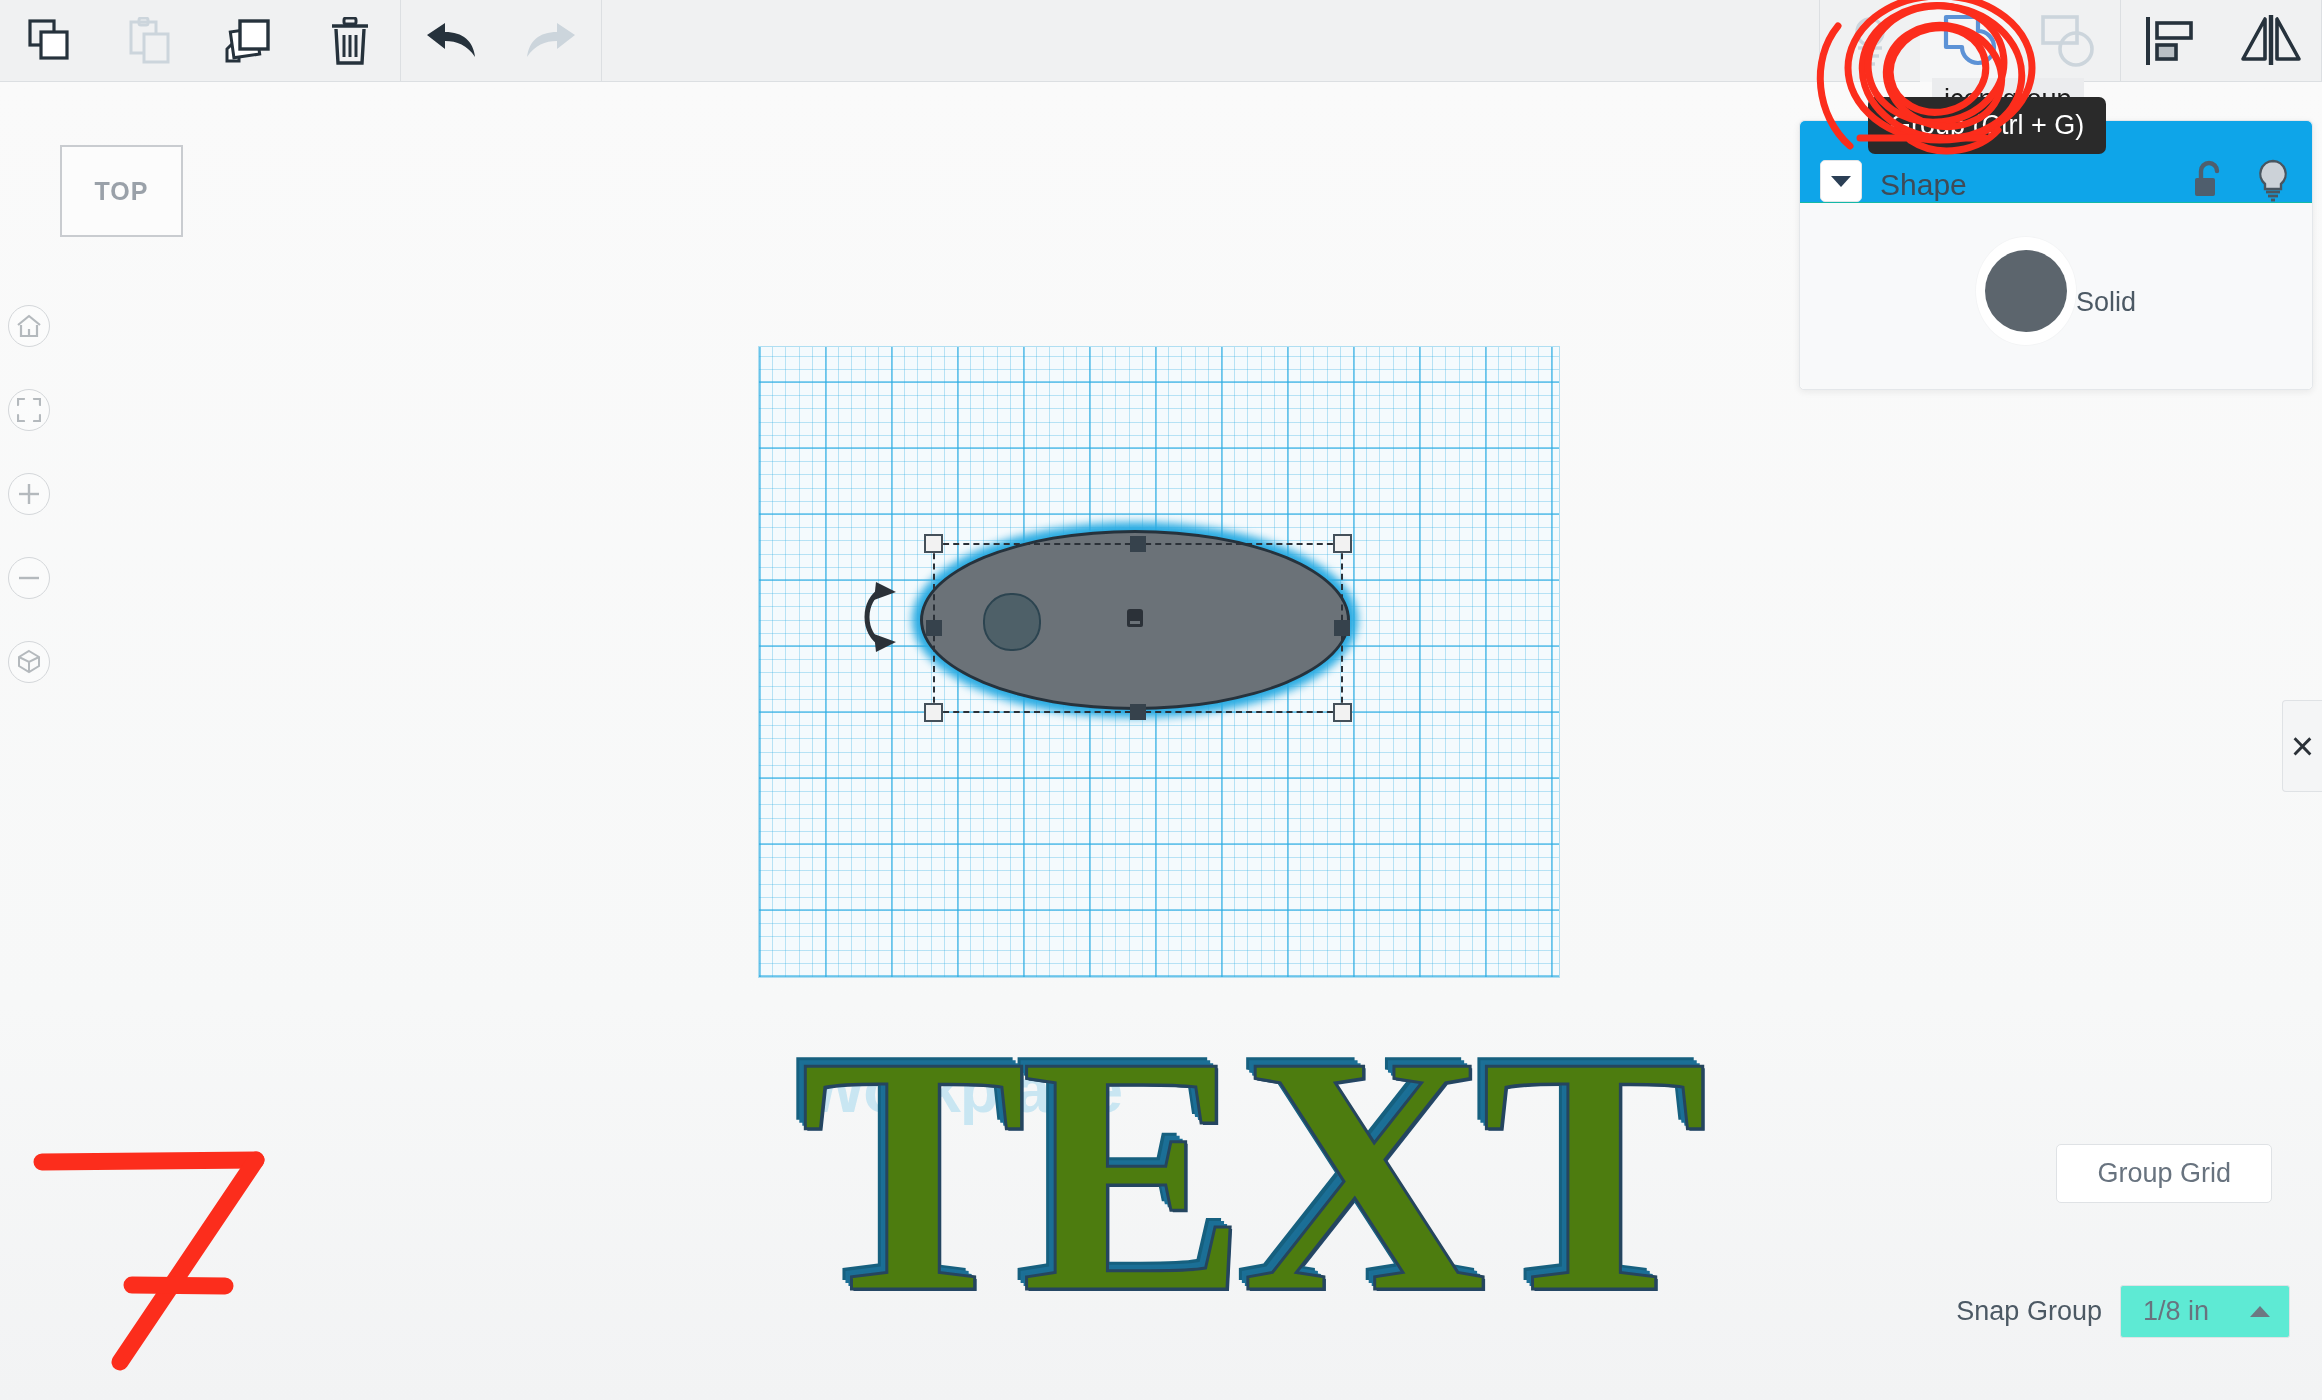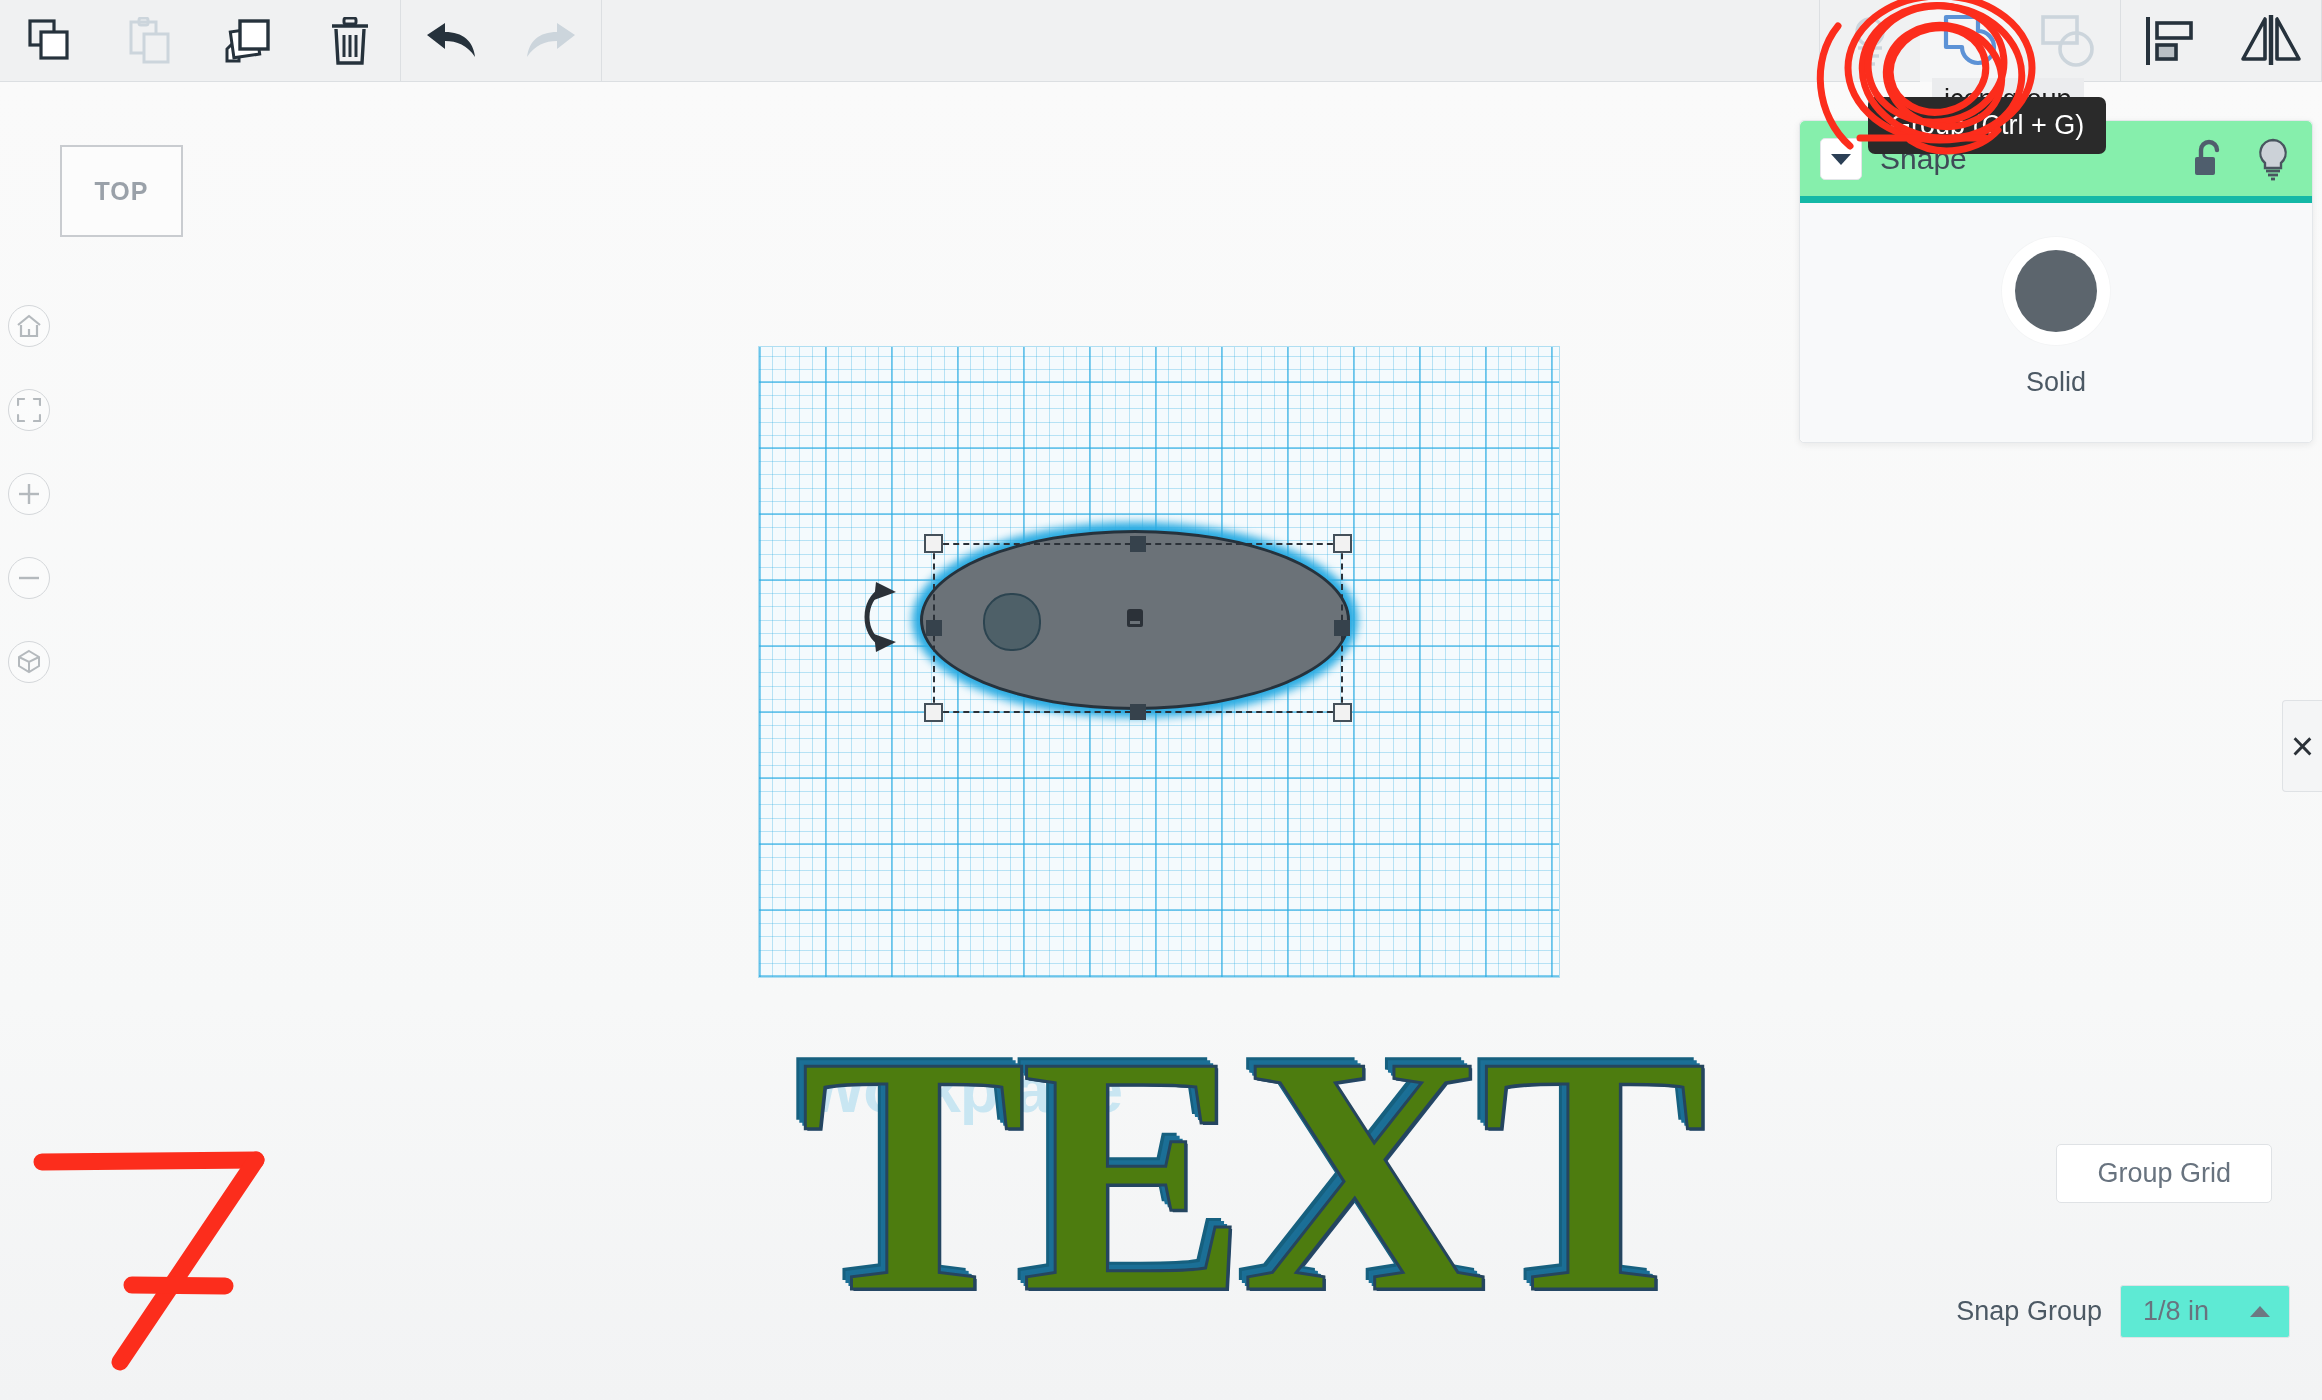--- a/index.html
+++ b/index.html
@@ -144,39 +144,39 @@
   
   #panel {
     position:absolute; right:9px; top:120px; width:514px;
     background:#ffffff;
     border:1px solid #e4e7ea;
     border-radius:5px;
     box-shadow:0 2px 7px rgba(0,0,0,.07);
     z-index:30;
   }
   #panel-head {
-    height:82px; display:flex; align-items:center; padding:0 20px;
-    border-bottom:7px solid #14b8a6; background:#86efac;
+    height:82px; display:flex; align-items:flex-end; padding:0 20px;
+    border-bottom:1px solid #14b8a6; background:#0ea5e9;
     border-radius:5px 5px 0 0;
   }
   #panel-caret {
     width:42px; height:42px; border:1px solid #e2e5e8; border-radius:5px;
     display:flex; align-items:center; justify-content:center; cursor:pointer;
     background:#fff;
   }
   #panel-title {
     margin-left:18px; font-size:30px; color:#3f4b57; font-weight:400;
   }
   .panel-head-icons { margin-left:auto; display:flex; gap:26px; align-items:center; }
   #panel-body {
     background:#f8f9fa; border-radius:0 0 5px 5px;
     padding:34px 0 44px 0;
     display:flex; justify-content:center; gap:40px;
   }
-  .swatch-cell { width:160px; display:flex; flex-direction:column; align-items:center; cursor:pointer; }
+  .swatch-cell { width:160px; display:flex; flex-direction:row; align-items:center; cursor:pointer; }
   .swatch-ring {
     width:108px; height:108px; border-radius:50%;
     background:#ffffff;
     display:flex; align-items:center; justify-content:center;
     box-shadow:0 0 0 1px rgba(0,0,0,0.02);
   }
   .swatch-dot { width:82px; height:82px; border-radius:50%; }
   .swatch-label { margin-top:22px; font-size:27px; color:#4c5964; }
 
   

